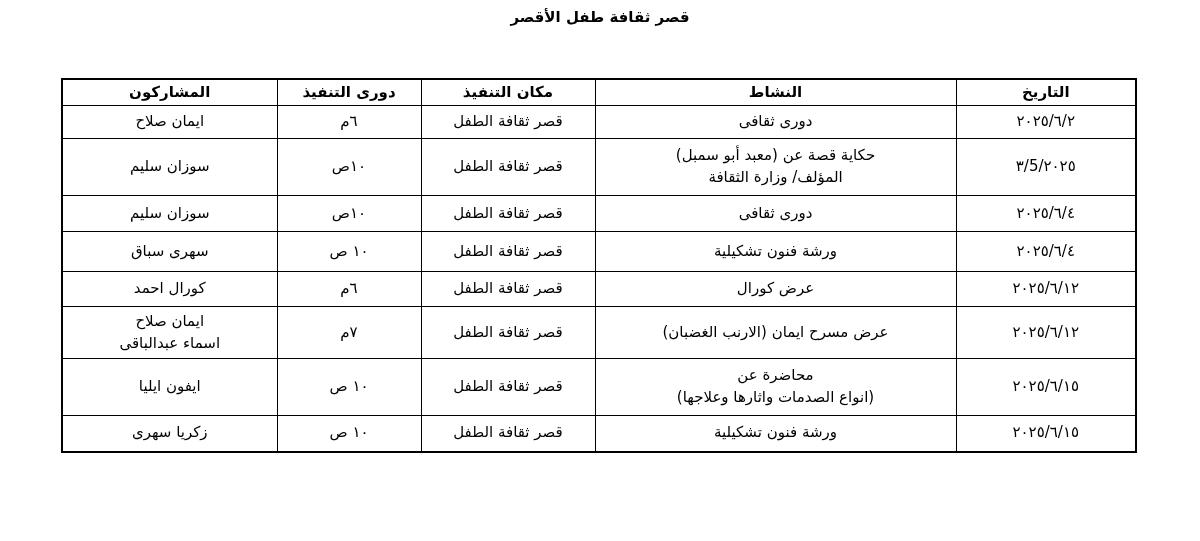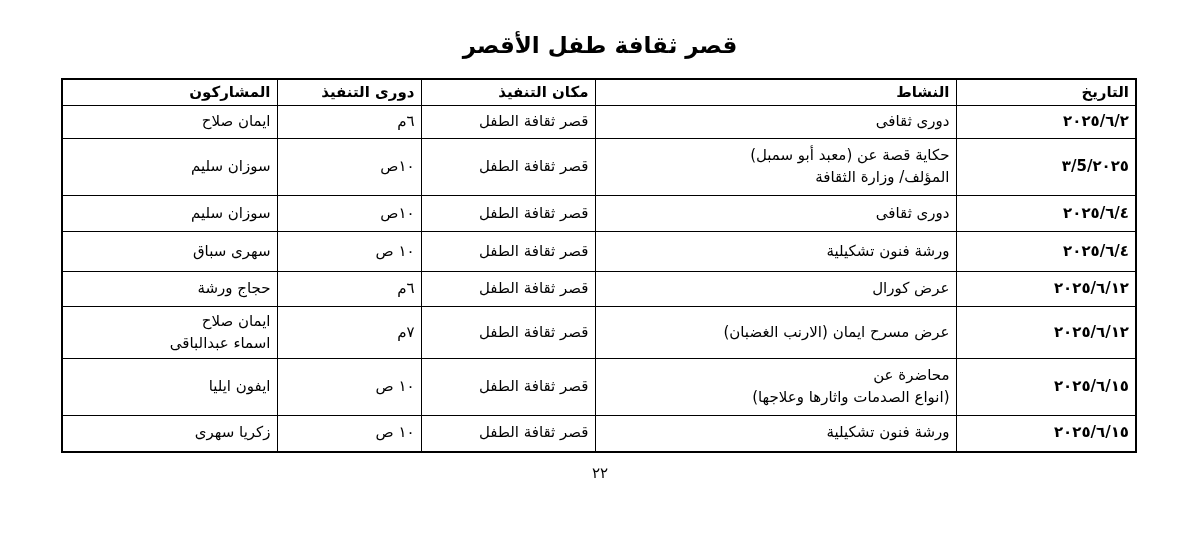--- a/index.html
+++ b/index.html
@@ -7,52 +7,52 @@
     position:relative;
     width:1200px;height:541px;
     background:#ffffff;
     color:#000;
     font-family:"DejaVu Sans", sans-serif;
     direction:rtl;
     overflow:hidden;
   }
   .doc-title{
     position:absolute;
-    top:32px;left:0;right:0;
+    top:8px;left:0;right:0;
     text-align:center;
-    font-size:23px;
+    font-size:15px;
     font-weight:bold;
   }
   table.schedule{
     position:absolute;
     top:78px;
     right:63px;
     width:1074px;
     border-collapse:collapse;
     table-layout:fixed;
     direction:rtl;
     border:2px solid #000;
   }
   .schedule th,.schedule td{
     border:1px solid #000;
-    text-align:right;
+    text-align:center;
     vertical-align:middle;
     padding:2px 6px;
     font-size:15px;
     line-height:1.45;
     white-space:pre-line;
     overflow:hidden;
   }
   .schedule th{
     font-weight:bold;
     font-size:15px;
     height:23px;
     padding:1px 6px;
   }
-  .c-date{font-weight:bold;}
+  .c-date{font-weight:normal;}
   .rh0{height:33px}
   .rh1{height:57px}
   .rh2{height:36px}
   .rh3{height:40px}
   .rh4{height:35px}
   .rh5{height:52px}
   .rh6{height:57px}
   .rh7{height:36px}
   .page-number{
     position:absolute;
@@ -114,21 +114,21 @@
         <td class="c-activity">ورشة فنون تشكيلية</td>
         <td class="c-place">قصر ثقافة الطفل</td>
         <td class="c-time">١٠ ص</td>
         <td class="c-participants">سهرى سباق</td>
       </tr>
       <tr class="rh4">
         <td class="c-date">٢٠٢٥/٦/١٢</td>
         <td class="c-activity">عرض كورال</td>
         <td class="c-place">قصر ثقافة الطفل</td>
         <td class="c-time">٦م</td>
-        <td class="c-participants">حجاج ورشة</td>
+        <td class="c-participants">كورال احمد</td>
       </tr>
       <tr class="rh5">
         <td class="c-date">٢٠٢٥/٦/١٢</td>
         <td class="c-activity">عرض مسرح ايمان (الارنب الغضبان)</td>
         <td class="c-place">قصر ثقافة الطفل</td>
         <td class="c-time">٧م</td>
         <td class="c-participants">ايمان صلاح
 اسماء عبدالباقى</td>
       </tr>
       <tr class="rh6">
@@ -142,15 +142,14 @@
       <tr class="rh7">
         <td class="c-date">٢٠٢٥/٦/١٥</td>
         <td class="c-activity">ورشة فنون تشكيلية</td>
         <td class="c-place">قصر ثقافة الطفل</td>
         <td class="c-time">١٠ ص</td>
         <td class="c-participants">زكريا سهرى</td>
       </tr>
     </tbody>
   </table>
 
-  <div class="page-number">٢٢</div>
 
 </div>
 
 </body></html>

